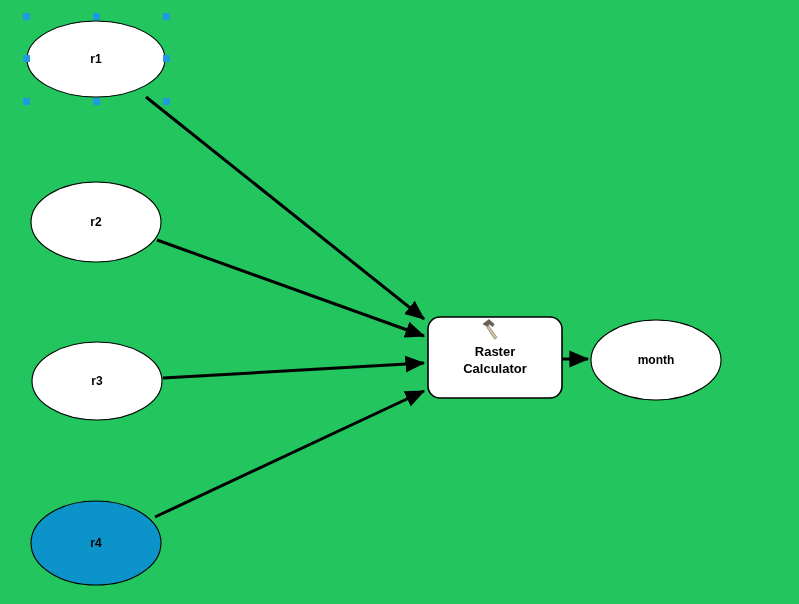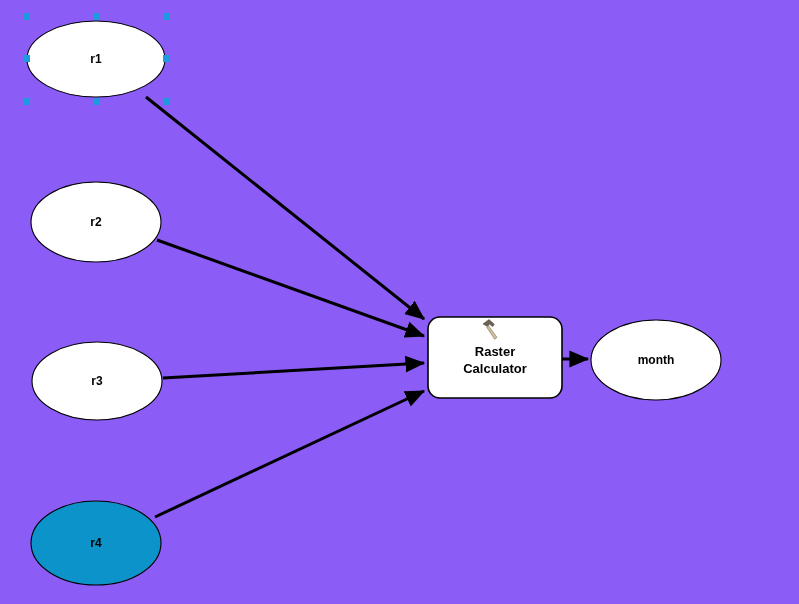--- a/index.html
+++ b/index.html
@@ -7,21 +7,21 @@
     padding: 0;
     background: #ffffff;
   }
   body {
     font-family: "Liberation Sans", sans-serif;
   }
   #canvas {
     position: relative;
     width: 799px;
     height: 604px;
-    background: #8b5cf6;
+    background: #22c55e;
     overflow: hidden;
   }
   #model-svg {
     position: absolute;
     left: 0;
     top: 0;
     width: 799px;
     height: 604px;
   }
   .node-label {

